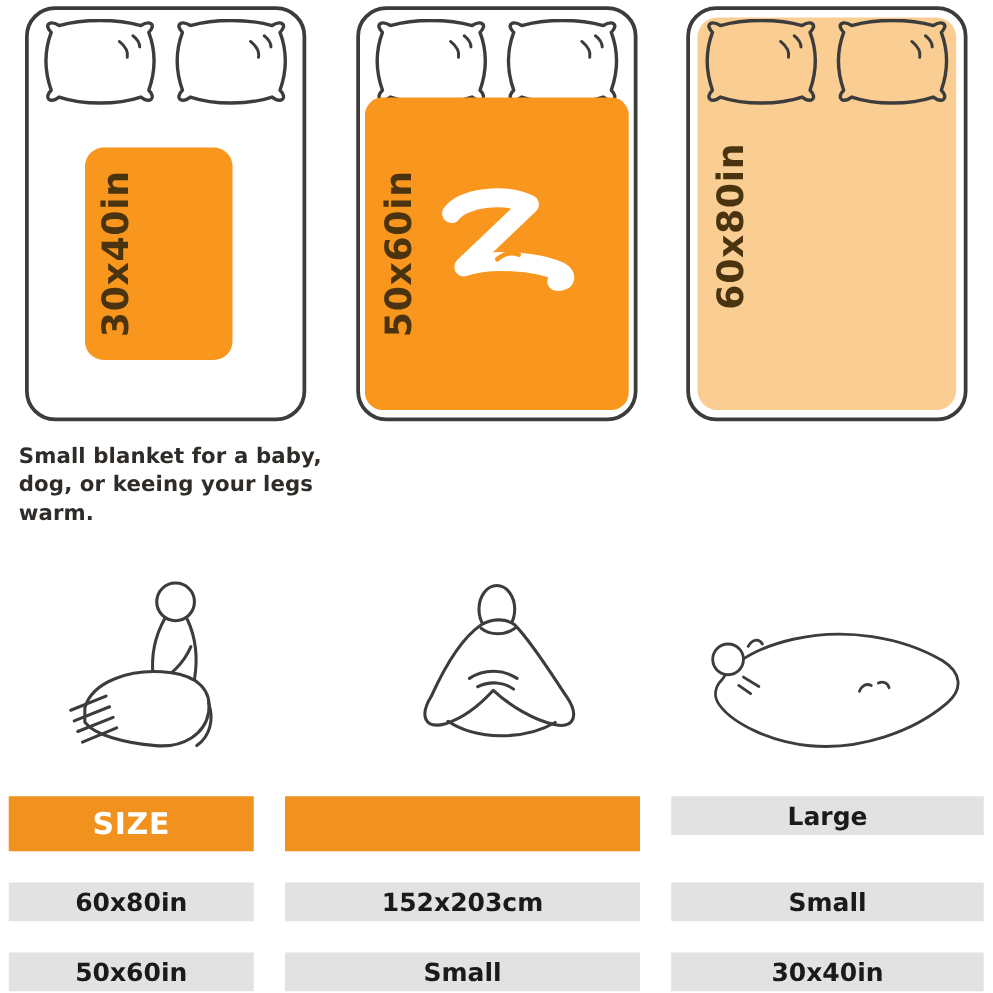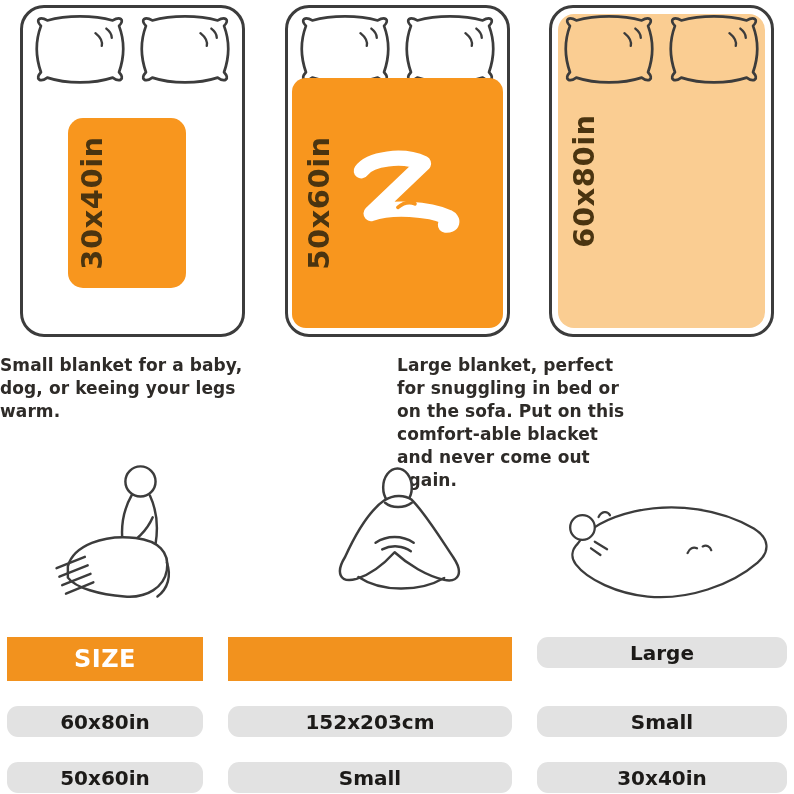--- a/index.html
+++ b/index.html
@@ -52,20 +52,21 @@
   }
   .blanket-sm .vlabel { left:24px; }
   .blanket-md .vlabel { left:27px; }
   .vlabel-peach { left:32px; top:53%; }
 
   .z-logo { position:absolute; left:50px; top:66px; width:124px; height:100px; }
 
   
   .row-desc { margin-top:17px; height:102px; }
   .desc {
+    padding-left:15px;
     width:243px;
     font-size:17px; font-weight:bold;
     line-height:1.35;
     color:var(--text,#2e2b28);
     letter-spacing:0.1px;
   }
 
   
   .row-figs { height:171px; }
   .fig { display:flex; justify-content:center; align-items:flex-start; }
@@ -89,21 +90,21 @@
     color:#fff;
     height:44px;
     display:flex; align-items:center; justify-content:center;
     font-size:24px; font-weight:bold; letter-spacing:0.5px;
   }
   .td {
     background:var(--row-gray,#e2e2e2);
     color:#1c1a18;
     height:31px;
     display:flex; align-items:center; justify-content:center;
-    font-size:20px; font-weight:bold;border-radius:11px;
+    font-size:20px; font-weight:bold;
   }
 </style>
 </head>
 <body>
 
 <svg width="0" height="0" style="position:absolute" aria-hidden="true">
   <symbol id="pillow" viewBox="0 0 110 76">
     <path d="M12,12 C5,5 11,1 19,6 C40,0 70,0 91,6 C99,1 105,5 98,12
              C104,28 104,46 98,63 C105,70 99,75 91,69
              C70,76 40,76 19,69 C11,75 5,70 12,63 C6,46 6,28 12,12 Z" stroke="currentColor" stroke-width="3" stroke-linejoin="round"></path>
@@ -161,23 +162,20 @@
           </svg>
       </div>
       <span class="vlabel vlabel-peach">60x80in</span>
     </div>
   </div>
 </div>
 
 <div class="col3 row-desc">
   <div class="col">
       <div class="desc">Small blanket for a baby, dog, or keeing your legs warm.</div>
-    </div>
-  <div class="col">
-      <div class="desc">Large blanket, perfect for snuggling in bed or on the sofa. Put on this comfort-able blacket and never come out again.</div>
     </div>
 </div>
 
 <div class="col3 row-figs">
   <div class="col fig fig-1">
     <svg viewBox="0 0 190 175" fill="none" stroke="currentColor" stroke-width="2.6" stroke-linecap="round" stroke-linejoin="round">
       <circle cx="113" cy="27" r="16" fill="#fff"></circle>
       <path d="M104,41 C96,55 92,73 94,91"></path>
       <path d="M123,42 C130,57 132,75 129,93"></path>
       <path d="M126,65 C120,79 108,91 94,97"></path>

